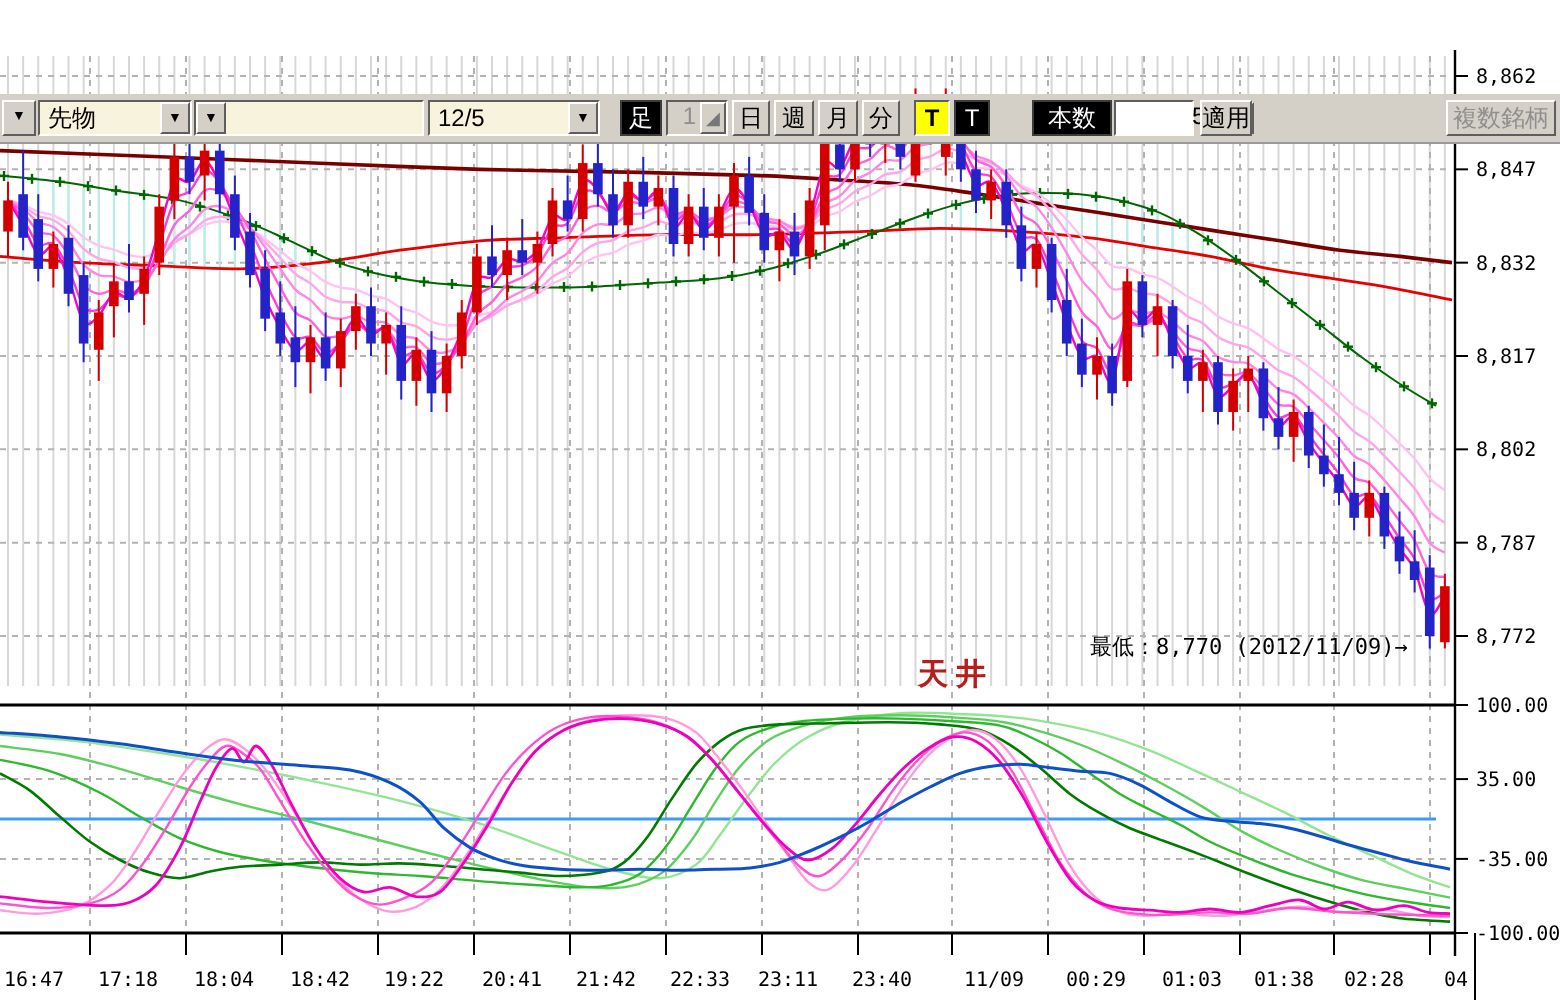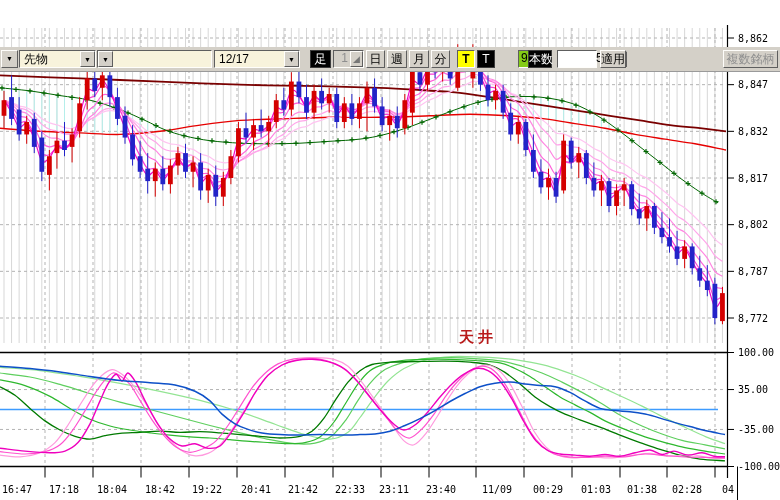--- a/index.html
+++ b/index.html
@@ -50,21 +50,21 @@
     <span class="combo" style="left:19px;width:77px;">
       <span class="combo-text">先物</span>
       <span class="combo-arrow">▼</span>
     </span>
 
     <span class="combo" style="left:97px;width:115px;">
       <span class="combo-arrow">▼</span>
     </span>
 
     <span class="combo" style="left:214px;width:86px;">
-      <span class="combo-text">12/17</span>
+      <span class="combo-text">12/5</span>
       <span class="combo-arrow">▼</span>
     </span>
 
     <span class="tb blackbtn" style="left:310px;width:21px;">足</span>
 
     <span class="spin" style="left:333px;width:31px;background:#d4d0c8;">
       <span class="spin-val disabled-text">1</span>
       <span class="spin-grip">◢</span>
     </span>
 
@@ -74,21 +74,21 @@
     <span class="tb raised" style="left:431px;width:19px;">分</span>
 
     <span class="tb yellowbtn" style="left:457px;width:18px;">T</span>
     <span class="tb blackbtn" style="left:477px;width:18px;">T</span>
 
     <span class="spin" style="left:518px;width:29px;background:#84cc16;">
       <span class="spin-val">96</span>
       <span class="spin-grip">◢</span>
     </span>
 
-    <span class="tb blackbtn" style="left:528px;width:24px;">本数</span>
+    <span class="tb blackbtn" style="left:516px;width:40px;">本数</span>
 
     <span class="spin" style="left:557px;width:40px;background:#fff;padding-left:36px;">
       <span class="spin-val">500</span>
       <span class="spin-grip">◢</span>
     </span>
 
     <span class="tb raised" style="left:600px;width:26px;">適用</span>
 
     <span class="tb raised disabled-text" style="left:723px;width:55px;text-align:center;">複数銘柄</span>
   </div>
@@ -636,14 +636,15 @@
       <text x="394" y="493" text-anchor="middle" style="font-family:'DejaVu Sans Mono',monospace;font-size:10px;fill:#000;">23:11</text>
       <text x="441" y="493" text-anchor="middle" style="font-family:'DejaVu Sans Mono',monospace;font-size:10px;fill:#000;">23:40</text>
       <text x="497" y="493" text-anchor="middle" style="font-family:'DejaVu Sans Mono',monospace;font-size:10px;fill:#000;">11/09</text>
       <text x="548" y="493" text-anchor="middle" style="font-family:'DejaVu Sans Mono',monospace;font-size:10px;fill:#000;">00:29</text>
       <text x="596" y="493" text-anchor="middle" style="font-family:'DejaVu Sans Mono',monospace;font-size:10px;fill:#000;">01:03</text>
       <text x="642" y="493" text-anchor="middle" style="font-family:'DejaVu Sans Mono',monospace;font-size:10px;fill:#000;">01:38</text>
       <text x="687" y="493" text-anchor="middle" style="font-family:'DejaVu Sans Mono',monospace;font-size:10px;fill:#000;">02:28</text>
       <text x="728" y="493" text-anchor="middle" style="font-family:'DejaVu Sans Mono',monospace;font-size:10px;fill:#000;">04</text>
     </svg>
 
+  <div class="annot" id="min-label">最低：8,770 (2012/11/09)→</div>
   <div class="annot" id="ceiling-label">天井</div>
 </div>
 
 </body></html>

